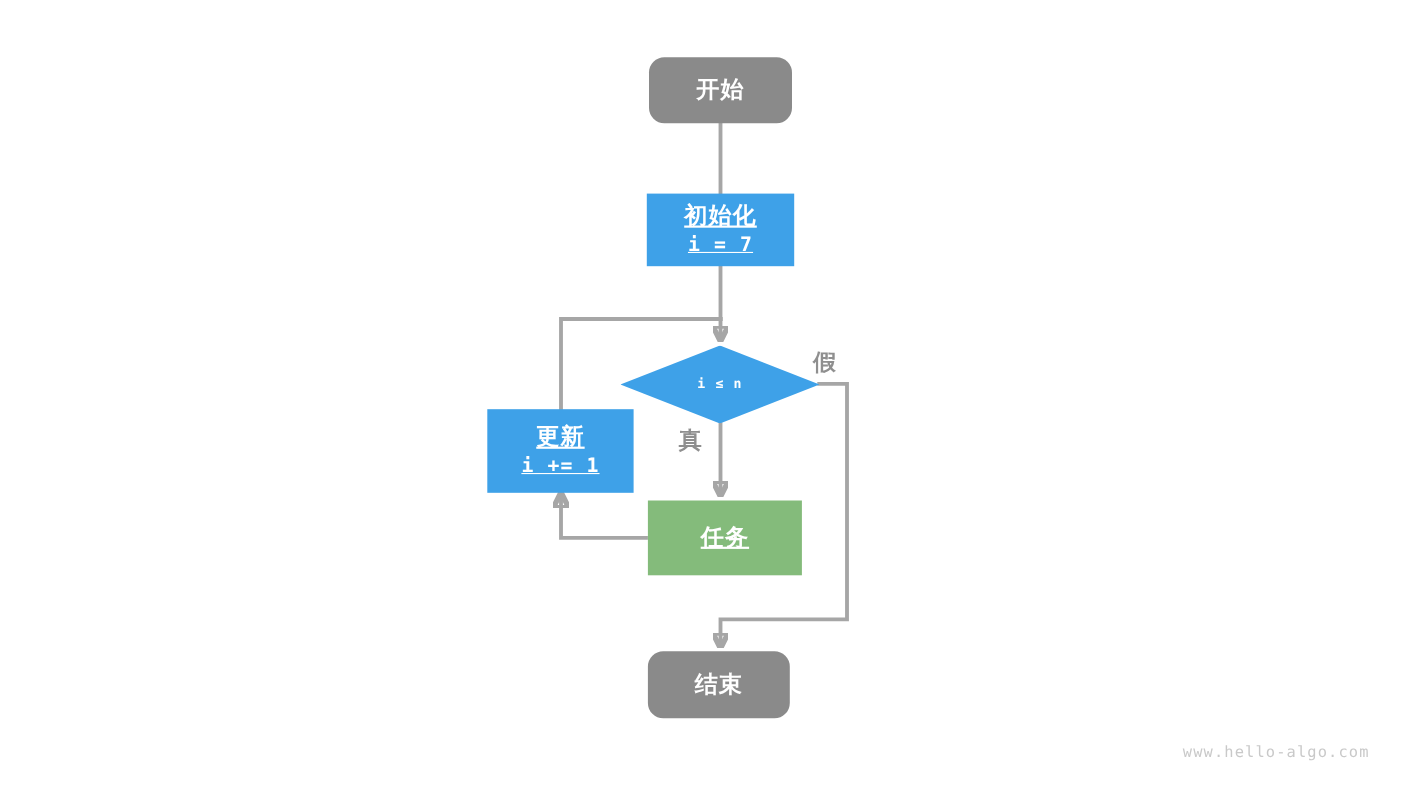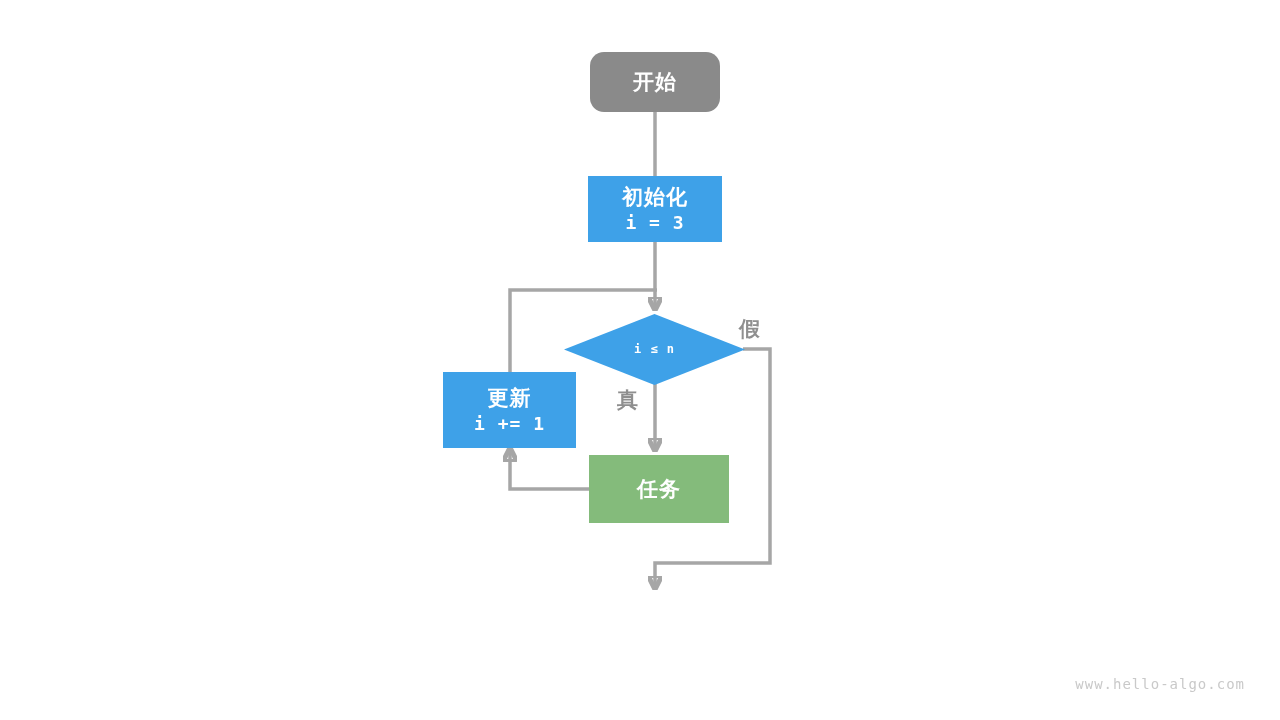--- a/index.html
+++ b/index.html
@@ -28,21 +28,21 @@
 
   svg.connectors{position:absolute;left:0;top:0;width:1280px;height:720px;}
   svg.connectors path{stroke:var(--line);stroke-width:3.5;fill:none;}
 
   .node{
     position:absolute;display:flex;flex-direction:column;
     align-items:center;justify-content:center;
     color:#ffffff;text-align:left;
   }
   .terminal{background:var(--gray-node);border-radius:14px;font-size:23px;font-weight:600;letter-spacing:2px;}
-  .process{background:var(--blue);}
+  .process{background:var(--blue);text-decoration:underline;}
   .process.task{background:var(--green);}
   .diamond{
     background:var(--blue);
     clip-path:polygon(50% 0%,100% 50%,50% 100%,0% 50%);
   }
   .node-label{font-size:21px;font-weight:600;line-height:1.3;letter-spacing:1px;}
   .node-code{
     font-family:"DejaVu Sans Mono","Liberation Mono",monospace;
     font-size:18px;font-weight:bold;line-height:1.35;letter-spacing:1px;
   }
@@ -87,35 +87,38 @@
     <path d="M589,489 L510,489 L510,451" marker-end="url(#arrow)"></path>
     <path d="M743,349 L770,349 L770,563 L655,563 L655,586" marker-end="url(#arrow)"></path>
   </svg>
 
   <div class="node terminal node-start">
     <span class="node-label">开始</span>
   </div>
 
   <div class="node process node-init">
     <span class="node-label">初始化</span>
-    <span class="node-code">i = 3</span>
+    <span class="node-code">i = 7</span>
   </div>
 
   <div class="node diamond node-cond">
     <span class="node-code">i ≤ n</span>
   </div>
 
   <div class="node process node-update">
     <span class="node-label">更新</span>
     <span class="node-code">i += 1</span>
   </div>
 
   <div class="node process task node-task">
     <span class="node-label">任务</span>
   </div>
 
+  <div class="node terminal node-end">
+    <span class="node-label">结束</span>
+  </div>
 
   <span class="edge-label edge-label-true">真</span>
   <span class="edge-label edge-label-false">假</span>
 
   <span class="watermark">www.hello-algo.com</span>
 
 </div>
 
 </body></html>

